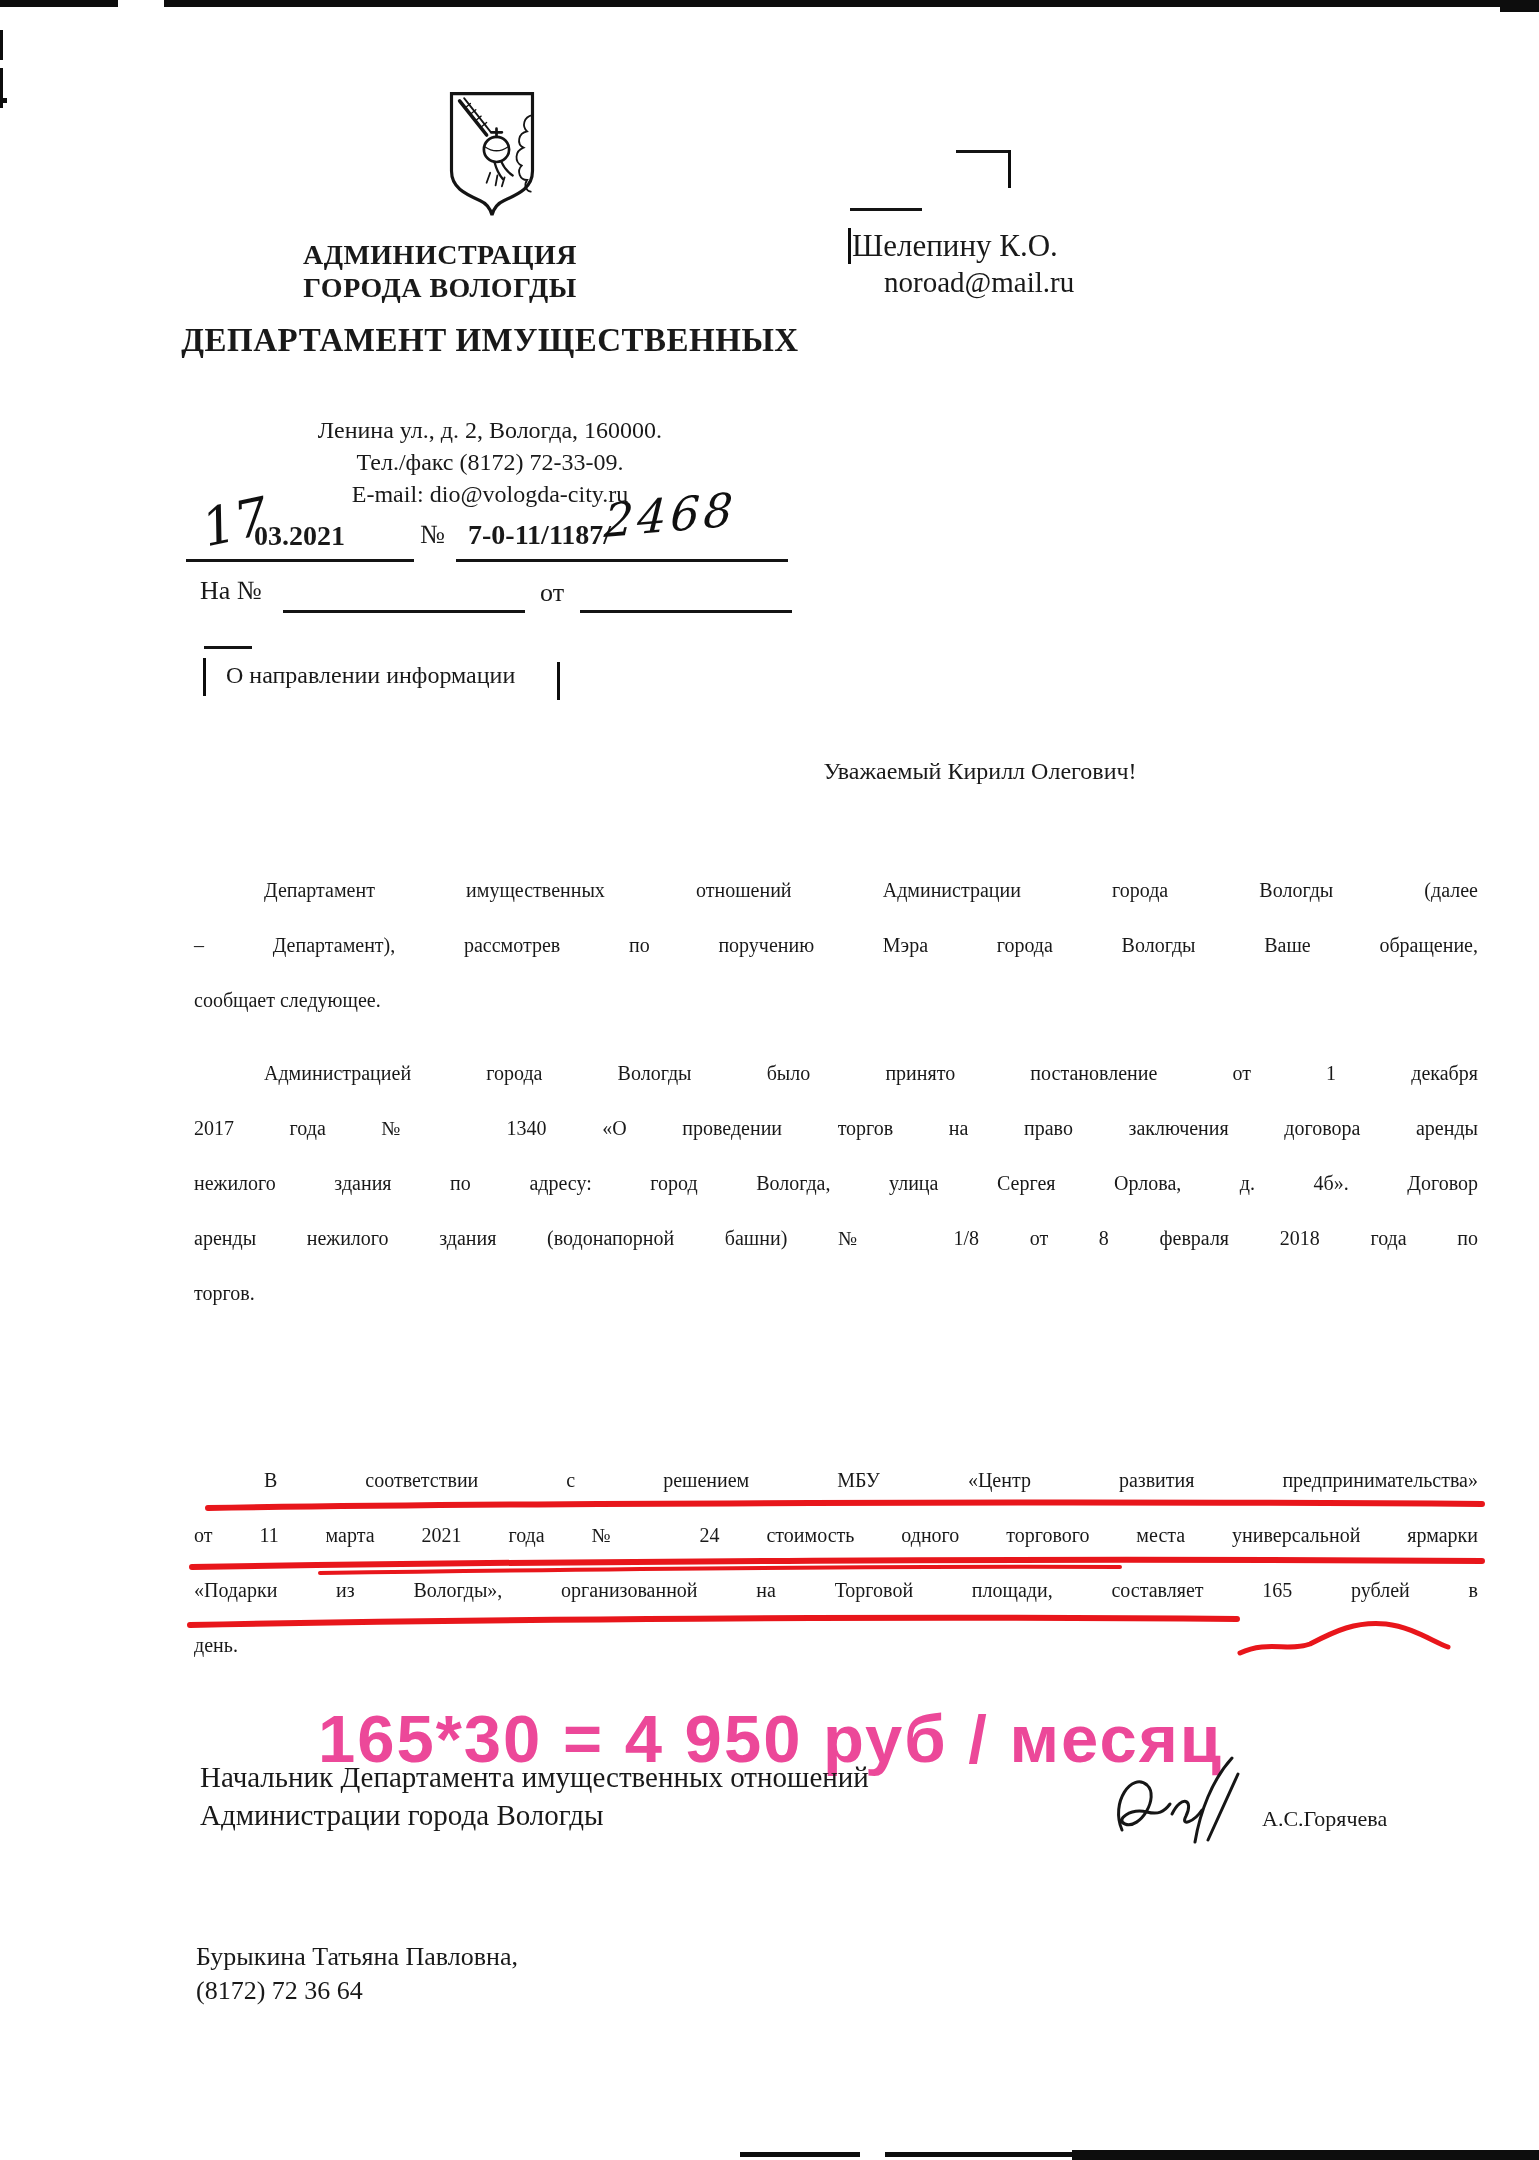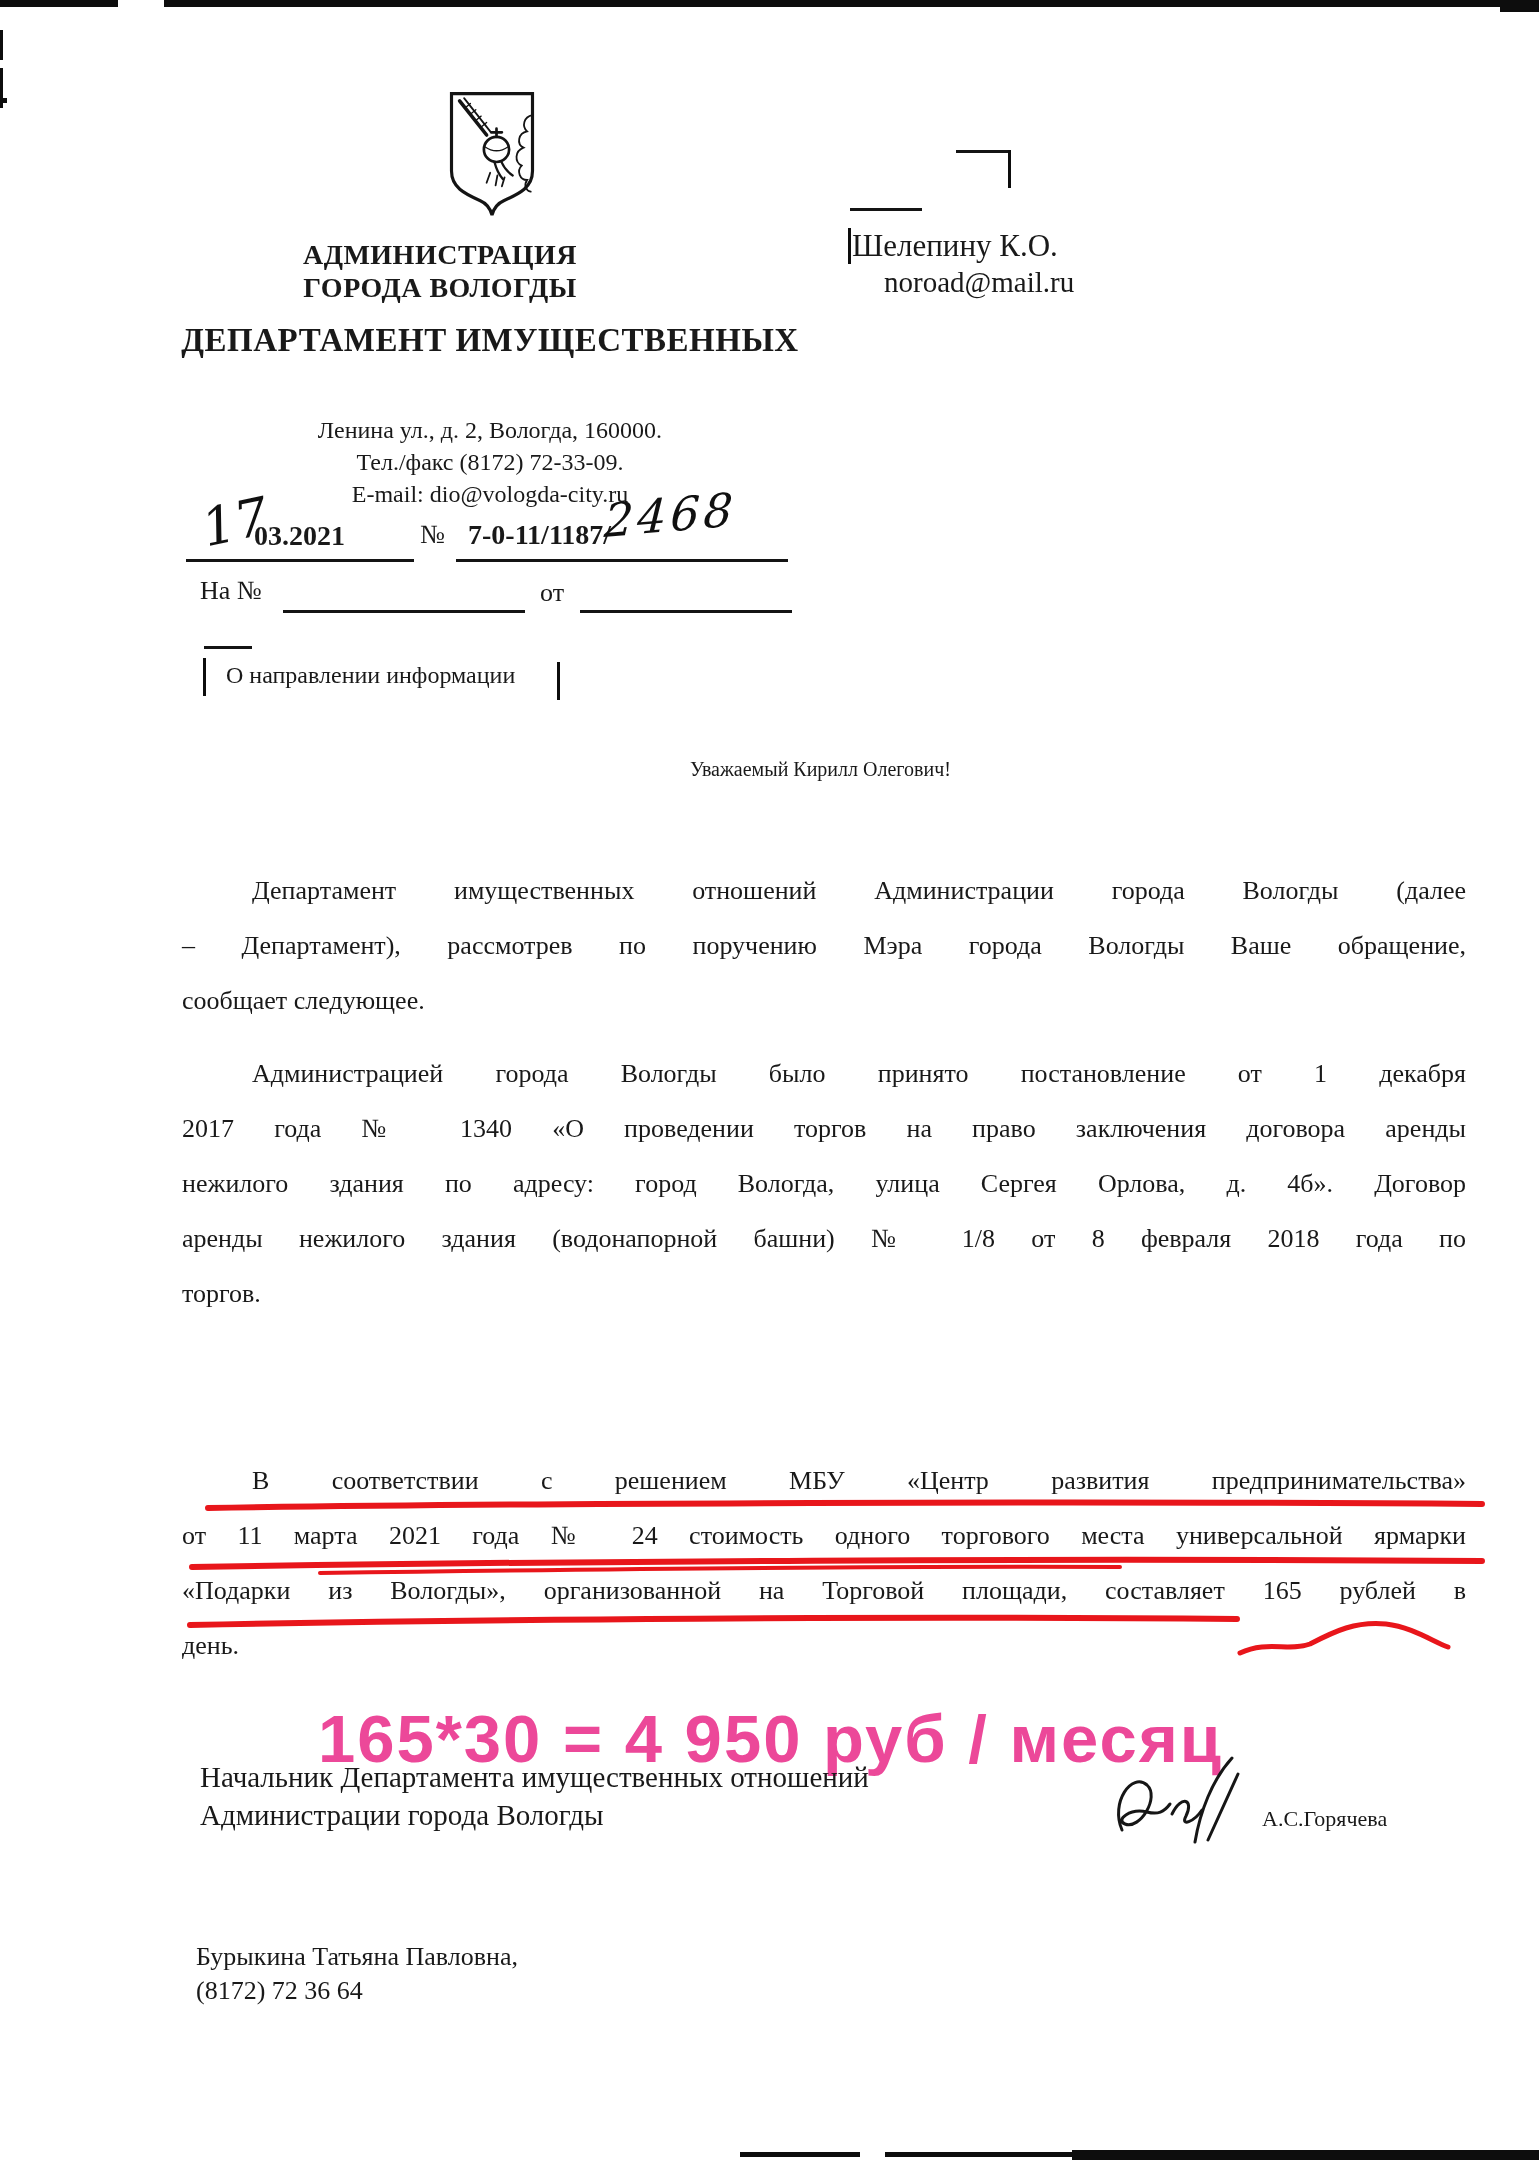--- a/index.html
+++ b/index.html
@@ -25,24 +25,24 @@
   .form-label{font-size:26px;}
   .rule{position:absolute;background:#141414;height:3px;}
   .hand{font-family:"DejaVu Serif", serif;font-style:italic;color:#101010;}
 
   
   .addressee-name{left:852px;top:228px;font-size:31px;}
   .addressee-email{left:884px;top:266px;font-size:29px;}
 
   .subject{left:226px;top:662px;font-size:24px;}
 
-  .salutation{left:690px;top:758px;width:580px;text-align:left;font-size:20px;}
+  .salutation{left:690px;top:758px;width:580px;text-align:center;font-size:24px;}
 
   
-  .para{position:absolute;left:182px;width:1284px;font-size:26px;}
+  .para{position:absolute;left:194px;width:1284px;font-size:20px;}
   .bl{line-height:55px;height:55px;}
   .jl{text-align:justify;text-align-last:justify;}
   .indent{text-indent:70px;}
 
   .annotation{left:318px;top:1700px;width:1100px;white-space:nowrap;
     font-family:"Liberation Sans", sans-serif;font-weight:bold;
     font-size:67px;letter-spacing:2px;}
 
   .sig-title{left:200px;top:1758px;width:900px;font-size:29px;line-height:38px;}
   .signer-name{left:1262px;top:1806px;font-size:22px;}

